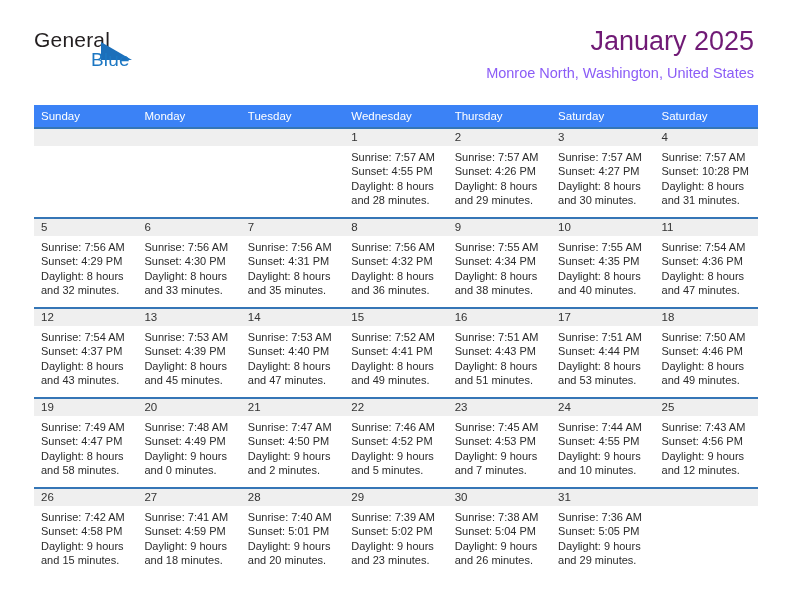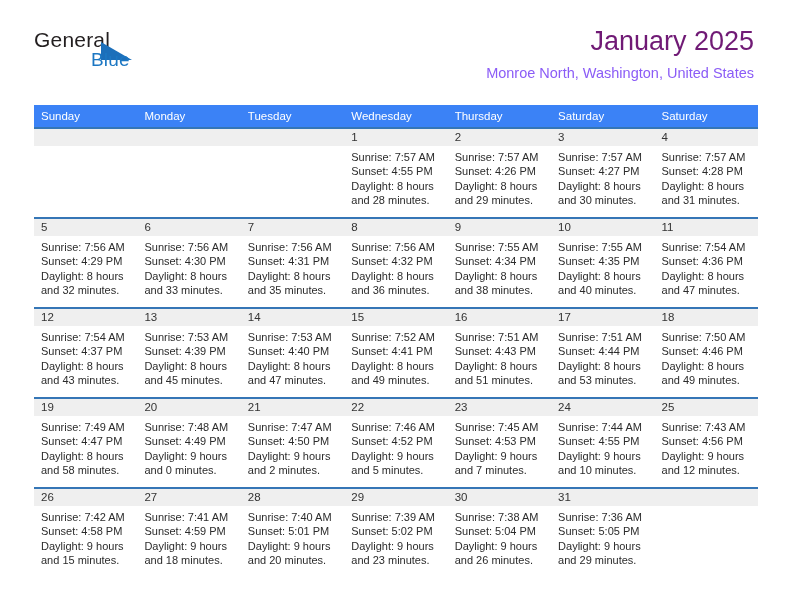--- a/index.html
+++ b/index.html
@@ -254,21 +254,21 @@
                 <div>Daylight: 8 hours</div>
                 <div>and 30 minutes.</div>
               </div>
             </div>
           </td>
           <td>
             <div class="cell">
               <div class="daynum">4</div>
               <div class="lines">
                 <div>Sunrise: 7:57 AM</div>
-                <div>Sunset: 4:28 PM</div>
+                <div>Sunset: 10:28 PM</div>
                 <div>Daylight: 8 hours</div>
                 <div>and 31 minutes.</div>
               </div>
             </div>
           </td>
         </tr>
         <tr class="week-row">
           <td>
             <div class="cell">
               <div class="daynum">5</div>

